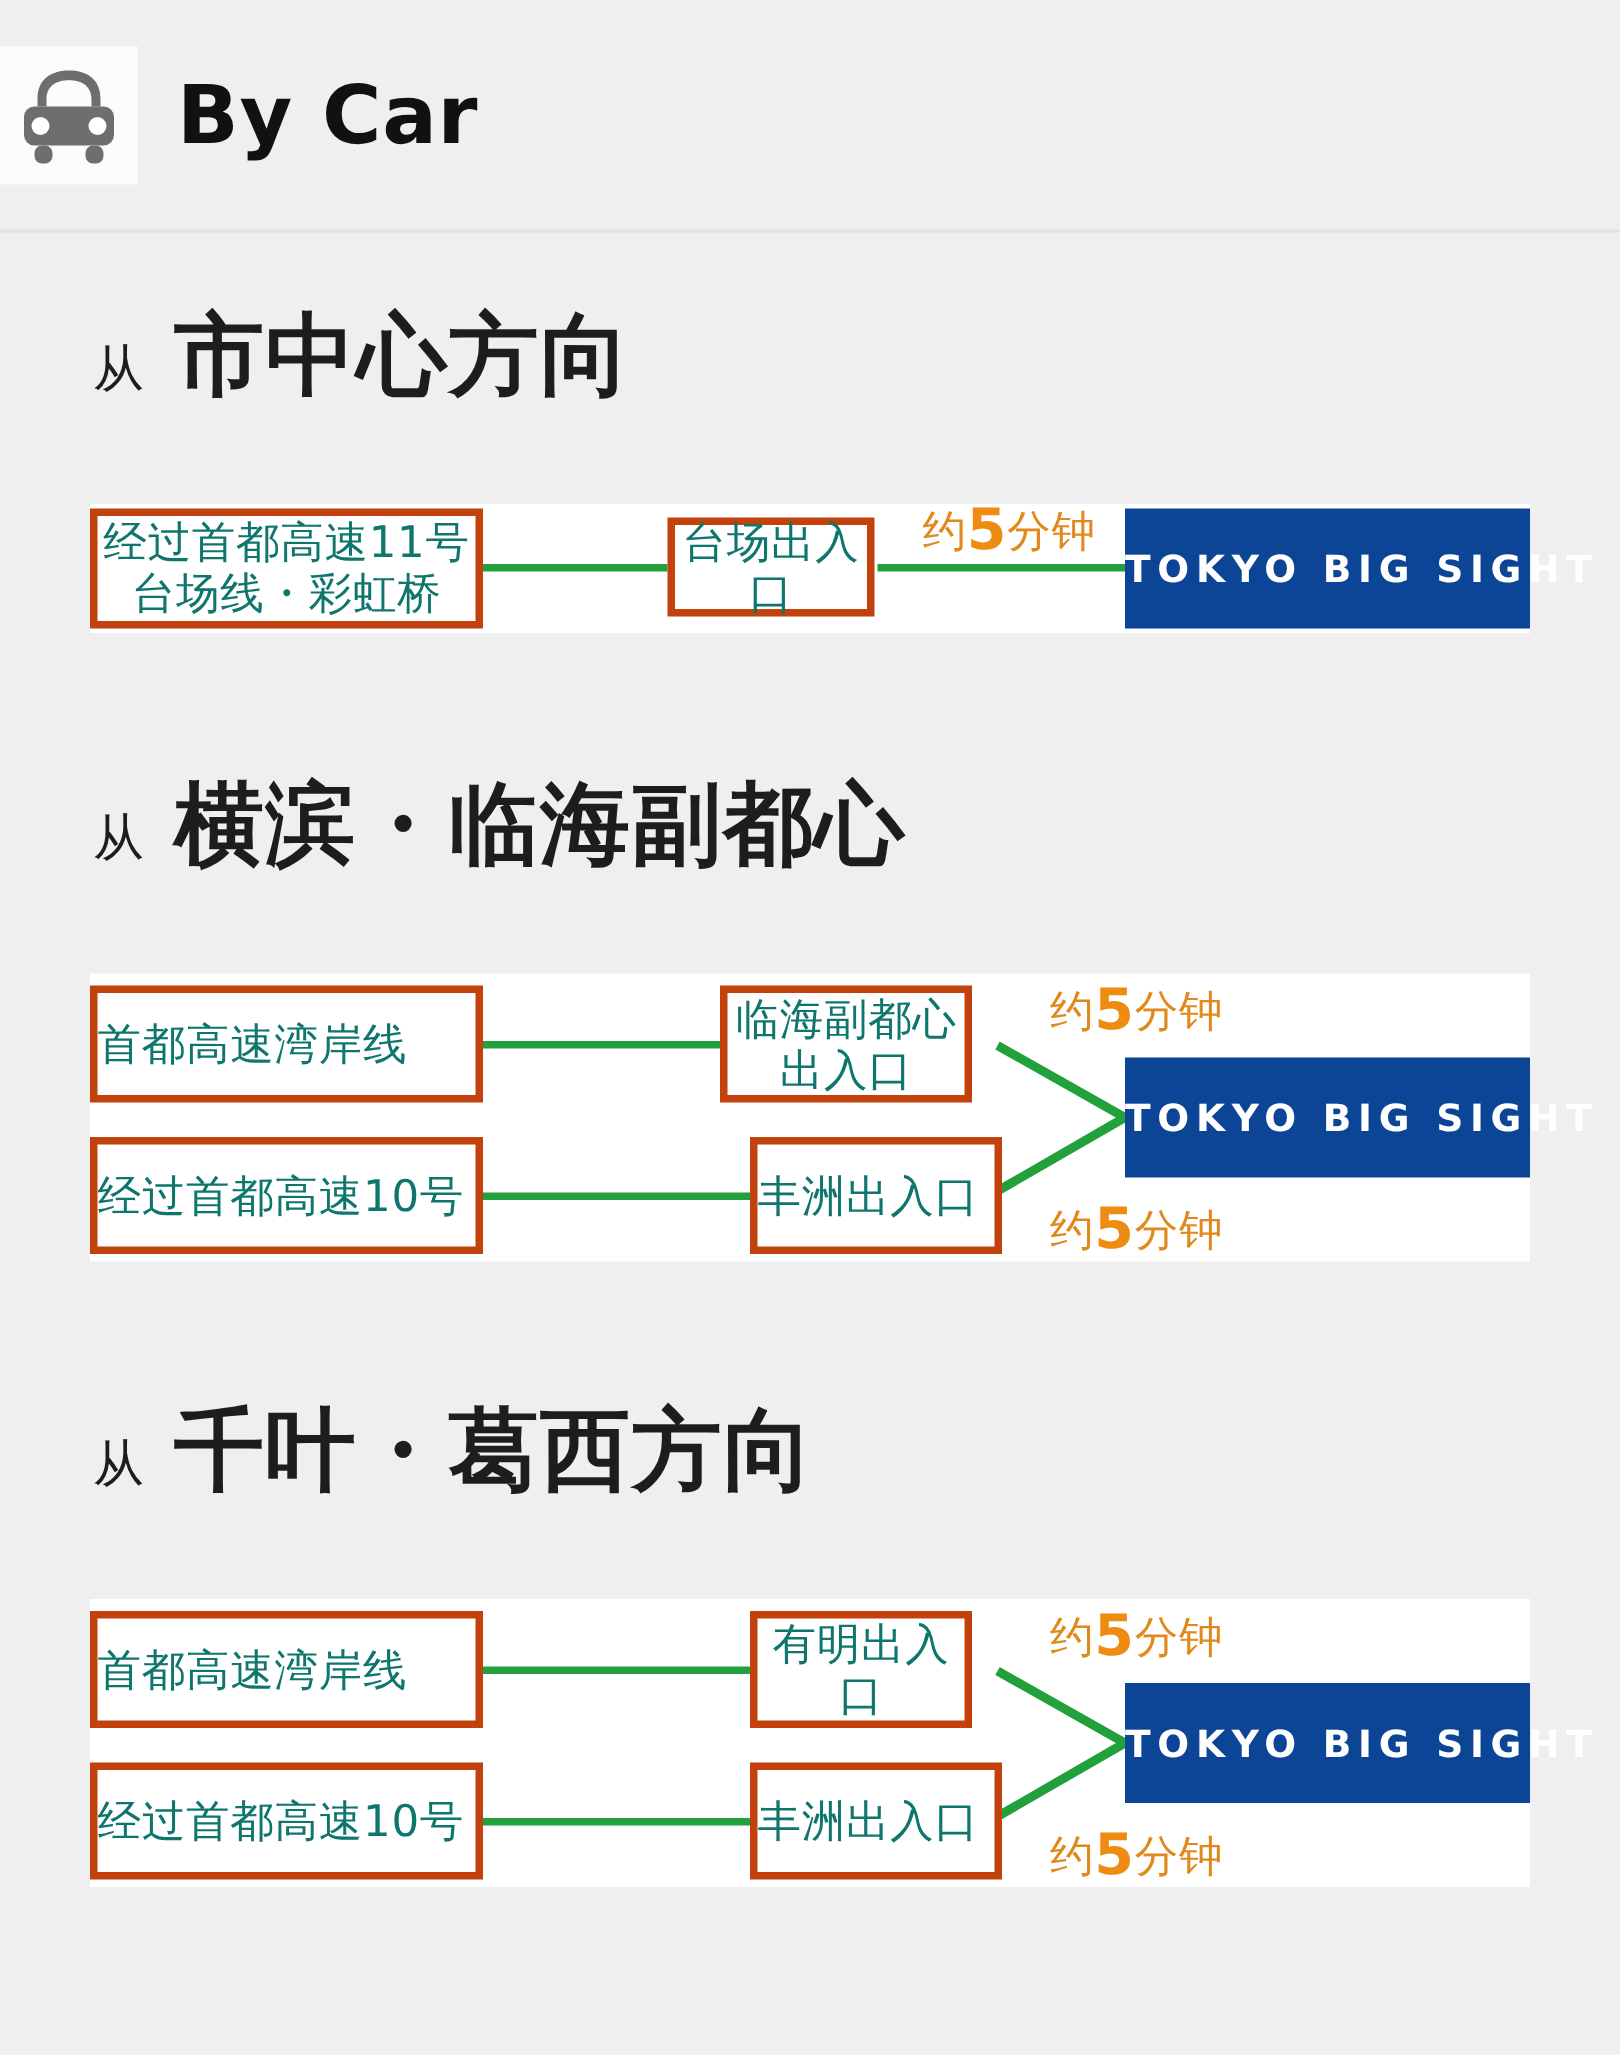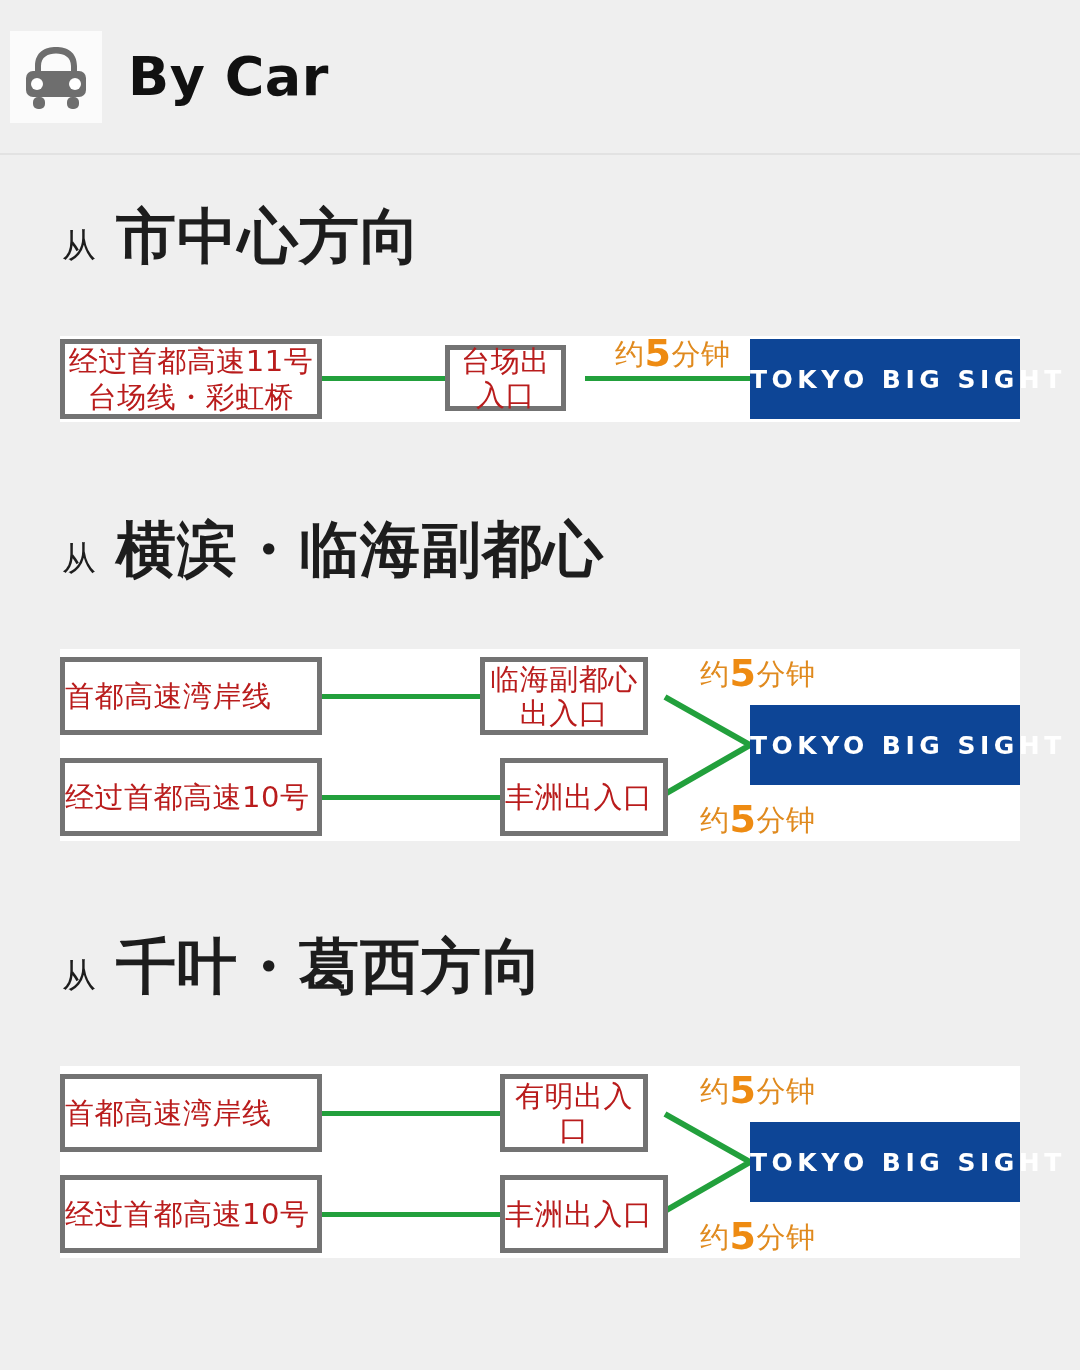--- a/index.html
+++ b/index.html
@@ -15,21 +15,21 @@
     overflow: hidden;
     position: relative;
   }
 
   
   .header {
     height: 155px;
     box-sizing: border-box;
     display: flex;
     align-items: center;
-    padding-left: 10px;
+    padding-left: 0;
     border-bottom: 2px solid #e2e2e2;
     background: #efefef;
   }
   .car-icon-box {
     width: 92px;
     height: 92px;
     background: #fbfbfb;
     display: flex;
     align-items: center;
     justify-content: center;
@@ -67,26 +67,26 @@
 
   
   .diagram {
     position: relative;
     background: #ffffff;
     margin: 0 60px 0 60px;
   }
   .box {
     position: absolute;
     box-sizing: border-box;
-    border: 5px solid #737373;
+    border: 5px solid #c2410c;
     background: #ffffff;
-    color: #b91c1c;
-    display: flex;
-    align-items: center;
-    justify-content: space-between;
+    color: #0f766e;
+    display: flex;
+    align-items: center;
+    justify-content: flex-start;
     text-align: center;
     font-size: 29px;
     line-height: 1.18;
     letter-spacing: 0.5px;
   }
   .box.two-line { font-size: 29px; }
   .connector {
     position: absolute;
     background: #22a03c;
     height: 5px;
@@ -165,21 +165,21 @@
 
     <div class="connector" style="left:260px; top:40px; width:185px;"></div>
 
     <div class="connector" style="left:525px; top:40px; width:165px;"></div>
 
     <div class="box two-line" style="left:0px; top:3px; width:262px; height:80px; flex-direction:column;">
       <span>经过首都高速11号</span>
       <span>台场线・彩虹桥</span>
     </div>
 
-    <div class="box" style="left:385px; top:9px; width:121px; height:66px;">
+    <div class="box" style="left:385px; top:9px; width:138px; height:66px;">
       <span>台场出入口</span>
     </div>
 
     <div class="time-label" style="left:555px; top:-5px;">
       <span>约</span><span class="num">5</span><span>分钟</span>
     </div>
 
     <div class="logo" style="left:690px; top:3px; width:270px; height:80px;">
       <span class="logo-text">TOKYO BIG SIGHT</span>
     </div>

